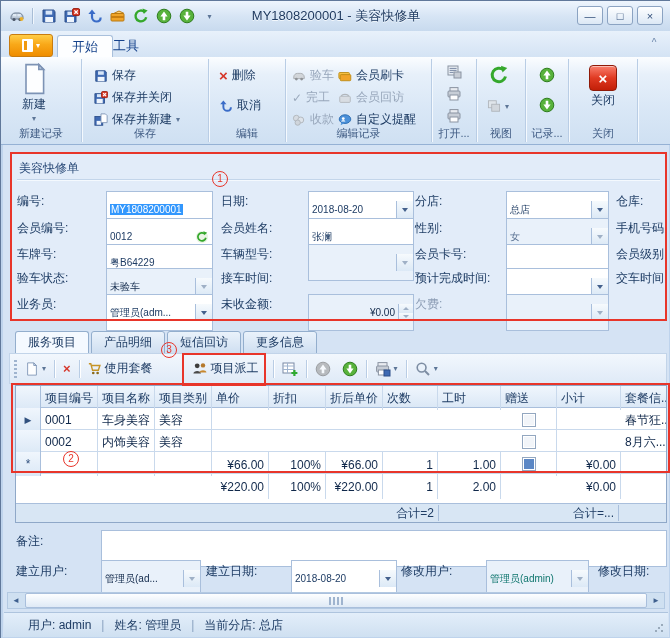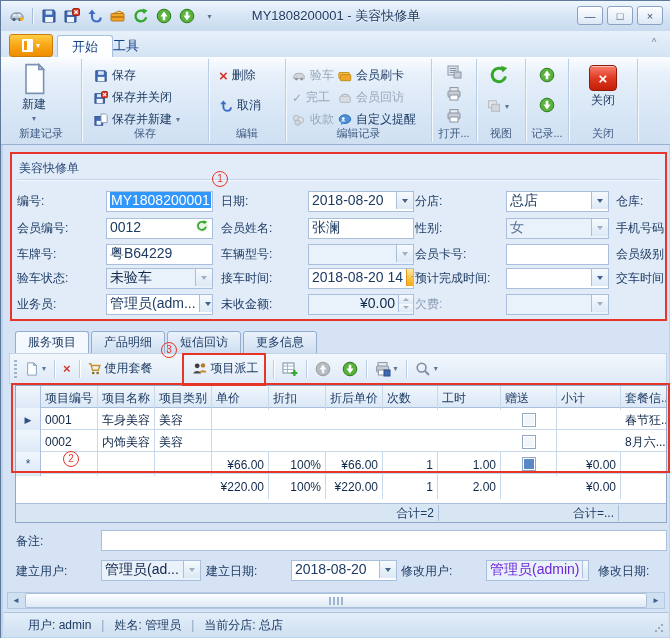--- a/index.html
+++ b/index.html
@@ -34,21 +34,21 @@
   .closebig{width:26px;height:24px;border-radius:4px;background:linear-gradient(#f97f6d,#e03a22 50%,#c21f08);border:1px solid #8f1a08;color:#fff;font-weight:bold;font-size:15px;display:flex;align-items:center;justify-content:center;box-shadow:inset 0 1px 0 rgba(255,255,255,.5);}
   .i16{width:16px;height:16px;flex:0 0 16px;}
   .i14{width:14px;height:14px;flex:0 0 14px;}
   .gray{filter:grayscale(1) opacity(.6);}
   
   .formpanel{position:absolute;left:10px;top:152px;width:655px;height:166px;background:#e2ecf9;}
   .formtitle{position:absolute;left:8px;top:7px;font-size:12px;color:#2a4a78;text-align:right;}
   .formrule{position:absolute;left:6px;top:26px;right:6px;height:1px;background:#c3d5ea;box-shadow:0 1px 0 #f4f9fe;}
   .lbl{position:absolute;height:21px;line-height:21px;white-space:nowrap;color:#1e3c64;}
   .lbl.dis{color:#8b9cb4;}
-  .fld{position:absolute;height:19px;border:1px solid #a9bfdc;background:#fff;display:flex;padding:0 3px;font-size:14px;overflow:hidden;white-space:nowrap;}
+  .fld{position:absolute;height:19px;border:1px solid #a9bfdc;background:#fff;display:flex;align-items:center;padding:8px 3px;font-size:10px;overflow:hidden;white-space:nowrap;}
   .fld.dis{background:#e9f1fa;color:#5c7494;}
   .fld .val{flex:1;}
   .fld .val.r{text-align:right;}
   .ab{width:16px;height:17px;margin:0 -3px 0 3px;border-left:1px solid #a9bfdc;background:linear-gradient(#f6fafd,#dce9f6);display:flex;align-items:center;justify-content:center;flex:0 0 16px;}
   .ab .tri{width:0;height:0;border-left:3.5px solid transparent;border-right:3.5px solid transparent;border-top:4px solid #44608c;}
   .ab.dis .tri{border-top-color:#9fb0c6;}
   .ab.hot{background:linear-gradient(#ffe9a8,#fcc648 50%,#f5a913);border-left:1px solid #d89a20;}
   .spin{width:14px;margin:0 -3px 0 3px;border-left:1px solid #a9bfdc;display:flex;flex-direction:column;flex:0 0 14px;height:17px;}
   .spin i{flex:1;display:flex;align-items:center;justify-content:center;background:linear-gradient(#f6fafd,#dce9f6);}
   .spin .tu{width:0;height:0;border-left:3px solid transparent;border-right:3px solid transparent;border-bottom:3.5px solid #9fb0c6;}
@@ -425,26 +425,20 @@
     <div class="lbl" style="left:605px;top:91px">会员级别</div>
 
     <div class="lbl" style="left:6px;top:115px">验车状态:</div>
     <div class="fld dis" style="left:95px;top:115px;width:99px">
         <span class="val" style="color:#10284a">未验车</span>
         <span class="ab dis">
           <span class="tri"></span>
         </span>
       </div>
     <div class="lbl" style="left:210px;top:115px">接车时间:</div>
-    <div class="fld" style="left:297px;top:115px;width:98px">
-        <span class="val">2018-08-20 14</span>
-        <span class="ab hot">
-          <span class="tri"></span>
-        </span>
-      </div>
     <div class="lbl" style="left:404px;top:115px">预计完成时间:</div>
     <div class="fld" style="left:495px;top:115px;width:95px">
         <span class="val"></span>
         <span class="ab">
           <span class="tri"></span>
         </span>
       </div>
     <div class="lbl" style="left:605px;top:115px">交车时间</div>
 
     <div class="lbl" style="left:6px;top:141px">业务员:</div>
@@ -639,21 +633,21 @@
     </div>
   <div class="blbl" style="left:205px;top:560px">建立日期:</div>
   <div class="fld" style="left:290px;top:559px;width:98px">
       <span class="val">2018-08-20</span>
       <span class="ab">
         <span class="tri"></span>
       </span>
     </div>
   <div class="blbl" style="left:400px;top:560px">修改用户:</div>
   <div class="fld dis" style="left:485px;top:559px;width:95px">
-      <span class="val" style="color:#6d28d9">管理员(admin)</span>
+      <span class="val" style="color:#0f766e">管理员(admin)</span>
       <span class="ab dis">
         <span class="tri"></span>
       </span>
     </div>
   <div class="blbl" style="left:597px;top:560px">修改日期:</div>
 
   <div class="hscroll">
     <span class="sarrow">◄</span>
     <span class="sthumb">
         <span class="sgrip"></span>

